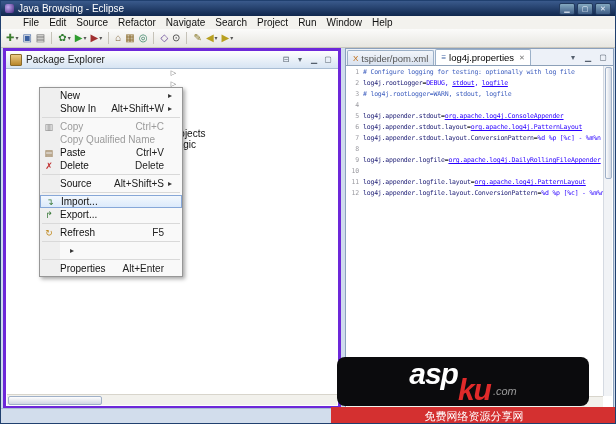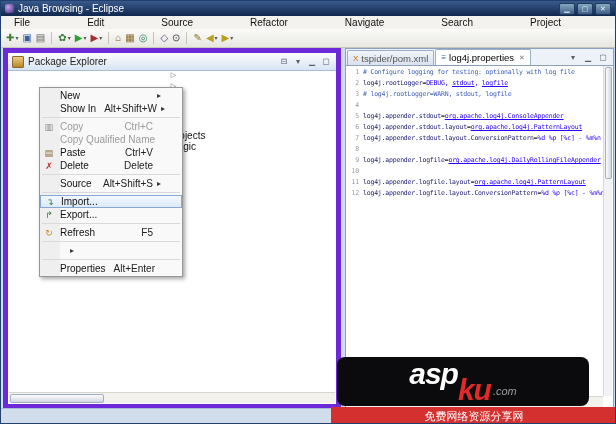--- a/index.html
+++ b/index.html
@@ -5,47 +5,47 @@
   html,body{margin:0;padding:0;background:#9aa7b8;font-family:"Liberation Sans",sans-serif;}
   #app{position:relative;width:616px;height:424px;background:#cfdcee;overflow:hidden;border:1px solid #20406f;box-sizing:border-box;}
 
   
   .titlebar{position:absolute;left:0;top:0;right:0;height:15px;background:linear-gradient(#3a5a8c,#10274d);color:#fff;font-size:10px;display:flex;align-items:center;padding:0 4px;gap:4px;}
   .appicon{width:9px;height:9px;background:radial-gradient(circle at 35% 35%,#c0a8ee,#45267e);border-radius:2px;flex:0 0 auto;}
   .controls{margin-left:auto;display:flex;gap:2px;}
   .ctrl{width:14px;height:10px;background:linear-gradient(#84a9c0,#3f5d86);border:1px solid #223a5e;border-radius:2px;font-size:7px;color:#e8f0fa;line-height:9px;text-align:center;}
 
   
-  .menubar{position:absolute;left:0;top:15px;right:0;height:13px;background:#f3f2ee;border-bottom:1px solid #d8d5cc;display:flex;align-items:center;padding-left:8px;font-size:10px;color:#111;gap:47px;}
+  .menubar{position:absolute;left:0;top:15px;right:0;height:13px;background:#f3f2ee;border-bottom:1px solid #d8d5cc;display:flex;align-items:center;padding-left:17px;font-size:10px;color:#111;}
   .menu-item{padding:0 5px;white-space:nowrap;}
 
   
   .toolbar{position:absolute;left:0;top:28px;right:0;height:18px;background:linear-gradient(#fbfbfa,#e7e6e1);border-bottom:1px solid #c9c6bd;display:flex;align-items:center;padding-left:4px;gap:2px;}
   .tbicon{display:inline-flex;align-items:center;height:14px;padding:0 1px;font-size:10px;line-height:14px;}
   .tbdrop{font-size:6px;color:#555;margin-left:1px;}
   .tbsep{width:1px;height:12px;background:#c5c2b8;margin:0 3px;}
 
   
-  .view{position:absolute;left:2px;top:47px;width:338px;height:361px;background:#fff;border:5px solid #6d28d9;box-sizing:border-box;}
+  .view{position:absolute;left:2px;top:47px;width:338px;height:361px;background:#fff;border:3px solid #6d28d9;box-sizing:border-box;}
   .view-header{height:17px;background:linear-gradient(#fefefe,#d7e4f3);border-bottom:1px solid #a9bdd4;display:flex;align-items:center;padding:0 4px;font-size:10px;color:#222;gap:4px;}
   .pkgicon{width:10px;height:10px;background:linear-gradient(#eccb86,#b8862a);border:1px solid #8a6a2a;border-radius:1px;flex:0 0 auto;}
   .hspacer{flex:1;}
   .hicon{font-size:8px;color:#55606e;width:12px;text-align:center;}
   .tree{position:absolute;left:1px;top:18px;right:1px;bottom:12px;overflow:hidden;font-size:10px;color:#111;}
   .tree-row{display:flex;align-items:center;height:11px;padding-left:3px;gap:20px;flex-direction:column;}
   .tw{width:8px;font-size:7px;color:#666;text-align:center;flex:0 0 auto;}
   .ticon{width:9px;height:9px;border-radius:1px;border:1px solid rgba(0,0,0,.25);flex:0 0 auto;}
   .tlabel{padding:0 2px;white-space:nowrap;}
   .tlabel.sel{background:#3875d7;color:#fff;}
   .view-hscroll{position:absolute;left:1px;right:1px;bottom:1px;height:10px;background:#f2f1ec;border-top:1px solid #d8d5cc;}
   .thumb-h{position:absolute;left:1px;top:1px;width:92px;height:7px;background:linear-gradient(#fdfdfd,#cfd6e2);border:1px solid #9fb0c8;border-radius:2px;}
 
   
   .ctxmenu{position:absolute;left:38px;top:86px;width:142px;background:linear-gradient(to right,#efefef 0,#efefef 20px,#f9f9f9 20px);border:1px solid #979797;box-shadow:2px 2px 4px rgba(0,0,0,.35);z-index:50;padding:1px 0;}
-  .mi{display:flex;align-items:center;height:13px;font-size:10px;padding-right:21px;box-sizing:border-box;color:#111;}
+  .mi{display:flex;align-items:center;height:13px;font-size:10px;padding-right:10px;box-sizing:border-box;color:#111;}
   .mi-icon{width:18px;text-align:center;font-size:9px;flex:0 0 auto;}
   .mi-label{flex:1;padding-left:2px;white-space:nowrap;}
   .mi-accel{padding-left:8px;white-space:nowrap;color:#222;}
   .mi-arrow{width:8px;text-align:right;font-size:8px;color:#333;flex:0 0 auto;}
   .mi.dis{color:#9b9b9b;}
   .mi.dis .mi-accel,.mi.dis .mi-icon{color:#9b9b9b;}
   .mi.hi{border:1px solid #86a7d8;background:linear-gradient(#f3f8fd,#dceafb);}
   .mi-sep{border-top:1px solid #d9d9d9;margin:2px 2px;}
 
   

